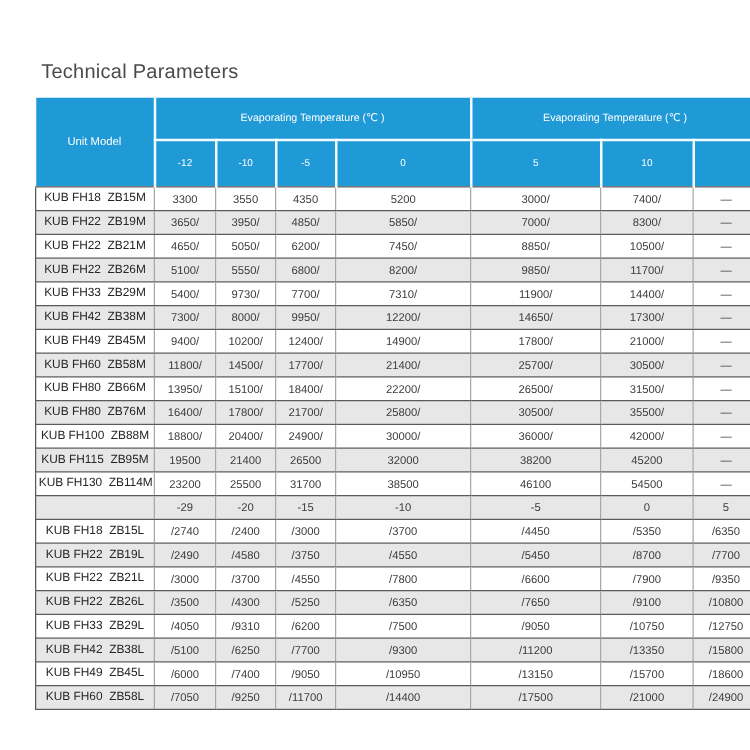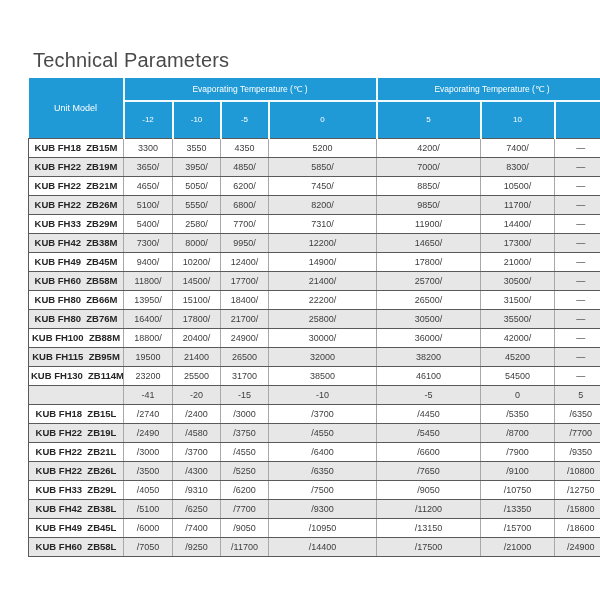--- a/index.html
+++ b/index.html
@@ -12,21 +12,21 @@
   }
   *{box-sizing:border-box;}
   html,body{margin:0;padding:0;}
   body{
     width:600px;height:600px;position:relative;overflow:hidden;
     background:#ffffff;
     font-family:"Liberation Sans","DejaVu Sans",sans-serif;
   }
   .page-title{
     position:absolute;left:33px;top:49px;
-    font-size:20px;color:#4a4a4a;letter-spacing:0.2px;
+    font-size:16px;color:#4a4a4a;letter-spacing:0.2px;
   }
   .table-wrap{
     position:absolute;left:28px;top:78px;
     width:572px;overflow:hidden;
   }
   table{
     border-collapse:collapse;table-layout:fixed;
     width:578px;
   }
   col.c-model{width:95px;}
@@ -38,39 +38,39 @@
   col.c6{width:74px;}
   col.c7{width:52px;}
   th{
     background:var(--blue);color:#ffffff;font-weight:normal;
     padding:0;text-align:center;vertical-align:middle;
   }
   th.unit-model{
     font-size:9px;border-bottom:1px solid var(--hline);margin-top:23px;
   }
   th.temp-span{
-    height:23px;font-size:8.5px;
+    height:34px;font-size:8.5px;
     border-left:2px solid rgba(255,255,255,0.95);
     border-bottom:2px solid rgba(255,255,255,0.95);
   }
   th.temp-col{
     height:37px;font-size:8px;
     border-left:2px solid rgba(255,255,255,0.95);
     border-bottom:1px solid var(--hline);
   }
   td{
     height:19px;padding:0 2px;text-align:center;vertical-align:middle;
     font-size:9px;color:var(--text);
     border-bottom:1px solid var(--hline);
     border-left:1px solid var(--vline);
     white-space:pre;overflow:hidden;
   }
   td:first-child{
     border-left:1px solid var(--hline);
-    font-weight:bold;font-size:9.5px;color:var(--model);
+    font-weight:normal;font-size:9.5px;color:var(--model);
   }
   tr.stripe td{background:var(--stripe);}
 </style>
 </head>
 <body>
 
 <div class="page-title">Technical Parameters</div>
 
 <div class="table-wrap">
   <table>
@@ -100,21 +100,21 @@
         <th class="temp-col"></th>
       </tr>
     </thead>
     <tbody>
         <tr>
           <td>KUB FH18  ZB15M</td>
           <td>3300</td>
           <td>3550</td>
           <td>4350</td>
           <td>5200</td>
-          <td>4200/</td>
+          <td>3000/</td>
           <td>7400/</td>
           <td>—</td>
         </tr>
         <tr class="stripe">
           <td>KUB FH22  ZB19M</td>
           <td>3650/</td>
           <td>3950/</td>
           <td>4850/</td>
           <td>5850/</td>
           <td>7000/</td>
@@ -137,21 +137,21 @@
           <td>5550/</td>
           <td>6800/</td>
           <td>8200/</td>
           <td>9850/</td>
           <td>11700/</td>
           <td>—</td>
         </tr>
         <tr>
           <td>KUB FH33  ZB29M</td>
           <td>5400/</td>
-          <td>2580/</td>
+          <td>9730/</td>
           <td>7700/</td>
           <td>7310/</td>
           <td>11900/</td>
           <td>14400/</td>
           <td>—</td>
         </tr>
         <tr class="stripe">
           <td>KUB FH42  ZB38M</td>
           <td>7300/</td>
           <td>8000/</td>
@@ -226,21 +226,21 @@
           <td>23200</td>
           <td>25500</td>
           <td>31700</td>
           <td>38500</td>
           <td>46100</td>
           <td>54500</td>
           <td>—</td>
         </tr>
         <tr class="stripe">
           <td></td>
-          <td>-41</td>
+          <td>-29</td>
           <td>-20</td>
           <td>-15</td>
           <td>-10</td>
           <td>-5</td>
           <td>0</td>
           <td>5</td>
         </tr>
         <tr>
           <td>KUB FH18  ZB15L</td>
           <td>/2740</td>
@@ -259,21 +259,21 @@
           <td>/4550</td>
           <td>/5450</td>
           <td>/8700</td>
           <td>/7700</td>
         </tr>
         <tr>
           <td>KUB FH22  ZB21L</td>
           <td>/3000</td>
           <td>/3700</td>
           <td>/4550</td>
-          <td>/6400</td>
+          <td>/7800</td>
           <td>/6600</td>
           <td>/7900</td>
           <td>/9350</td>
         </tr>
         <tr class="stripe">
           <td>KUB FH22  ZB26L</td>
           <td>/3500</td>
           <td>/4300</td>
           <td>/5250</td>
           <td>/6350</td>

